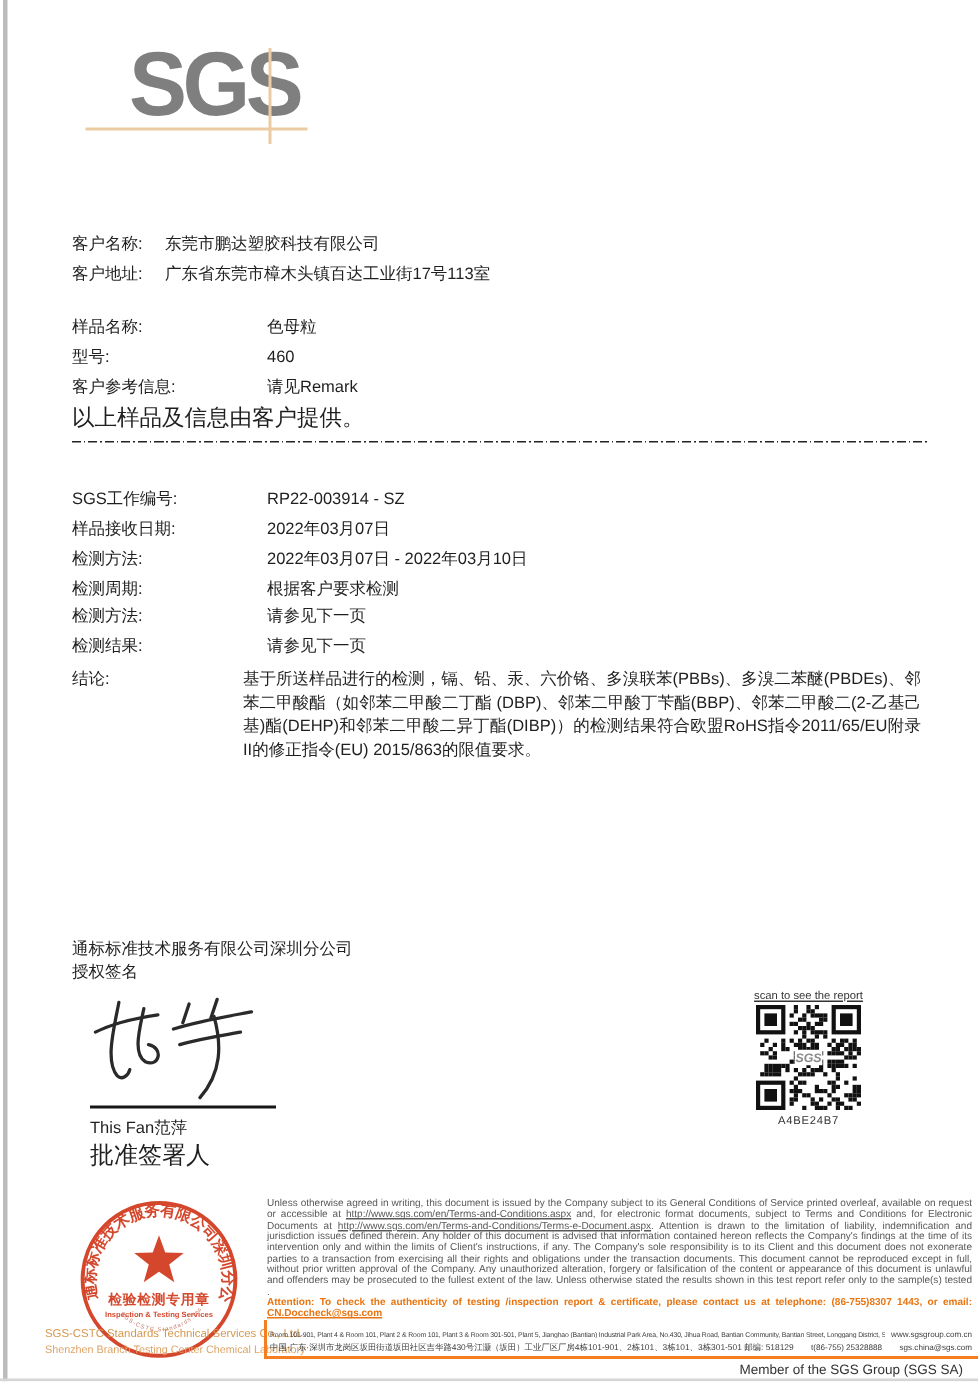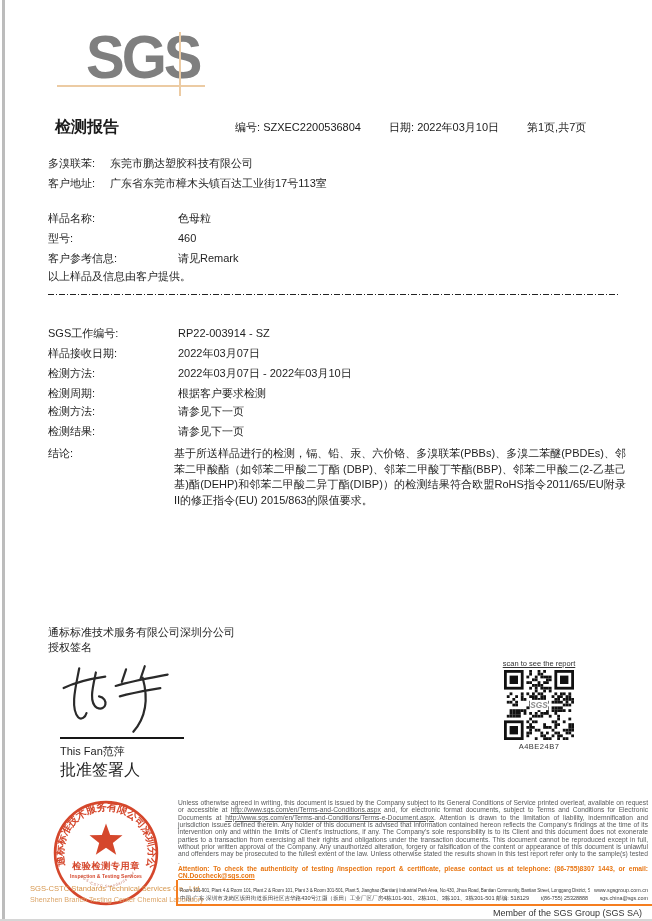--- a/index.html
+++ b/index.html
@@ -19,26 +19,26 @@
   .title-row{position:absolute;top:117px;left:0;width:652px;height:20px;}
   .doc-title{position:absolute;left:55px;top:0;font-size:16px;font-weight:bold;color:#1a1a1a;}
   .hmeta{position:absolute;top:3px;font-size:11px;color:#1a1a1a;}
   .m-no{left:235px;} .m-date{left:389px;} .m-page{left:527px;}
 
   .frow{position:absolute;left:48px;width:580px;font-size:11px;color:#1f1f1f;line-height:14px;}
   .frow .lbl{position:absolute;left:0;white-space:nowrap;}
   .frow .val{position:absolute;white-space:nowrap;}
   .v62 .val{left:62px;}   
   .v130 .val{left:130px;} 
-  .note-line{position:absolute;left:48px;font-size:11px;color:#1f1f1f;}
+  .note-line{position:absolute;left:48px;font-size:15px;color:#1f1f1f;}
 
   .dash-sep{position:absolute;left:48px;top:294px;width:570px;height:1px;
     background:repeating-linear-gradient(90deg,#222 0 6px,transparent 6px 8px,#222 8px 9px,transparent 9px 11px);}
 
-  .conclusion{position:absolute;left:126px;top:0;width:452px;white-space:normal;
+  .conclusion{position:absolute;left:114px;top:0;width:452px;white-space:normal;
     line-height:15.5px;text-align:justify;}
 
   
   .sig-company{position:absolute;left:48px;top:625px;font-size:11px;color:#1f1f1f;}
   .sig-auth{position:absolute;left:48px;top:640px;font-size:11px;color:#1f1f1f;}
   .sig-svg{position:absolute;left:55px;top:660px;}
   .sig-line{position:absolute;left:60px;top:737px;width:124px;height:2px;background:#161616;}
   .sig-name{position:absolute;left:60px;top:744px;font-size:11px;color:#1f1f1f;}
   .sig-role{position:absolute;left:60px;top:760px;font-size:16px;color:#1f1f1f;}
 
@@ -73,29 +73,23 @@
 <body>
 
 <div id="page">
   <div class="edge-left"></div>
   <div class="edge-bottom"></div>
 
   <div class="sgs-logo">SGS</div>
   <div class="logo-hline"></div>
   <div class="logo-vline"></div>
 
-  <div class="title-row">
-    <span class="doc-title">检测报告</span>
-    <span class="hmeta m-no"><span>编号:</span> <span>SZXEC2200536804</span></span>
-    <span class="hmeta m-date"><span>日期:</span> <span>2022年03月10日</span></span>
-    <span class="hmeta m-page">第1页,共7页</span>
-  </div>
 
   <div class="frow v62" style="top:156px">
-    <span class="lbl">多溴联苯:</span>
+    <span class="lbl">客户名称:</span>
     <span class="val">东莞市鹏达塑胶科技有限公司</span>
   </div>
   <div class="frow v62" style="top:176px">
     <span class="lbl">客户地址:</span>
     <span class="val">广东省东莞市樟木头镇百达工业街17号113室</span>
   </div>
 
   <div class="frow v130" style="top:211px">
     <span class="lbl">样品名称:</span>
     <span class="val">色母粒</span>

